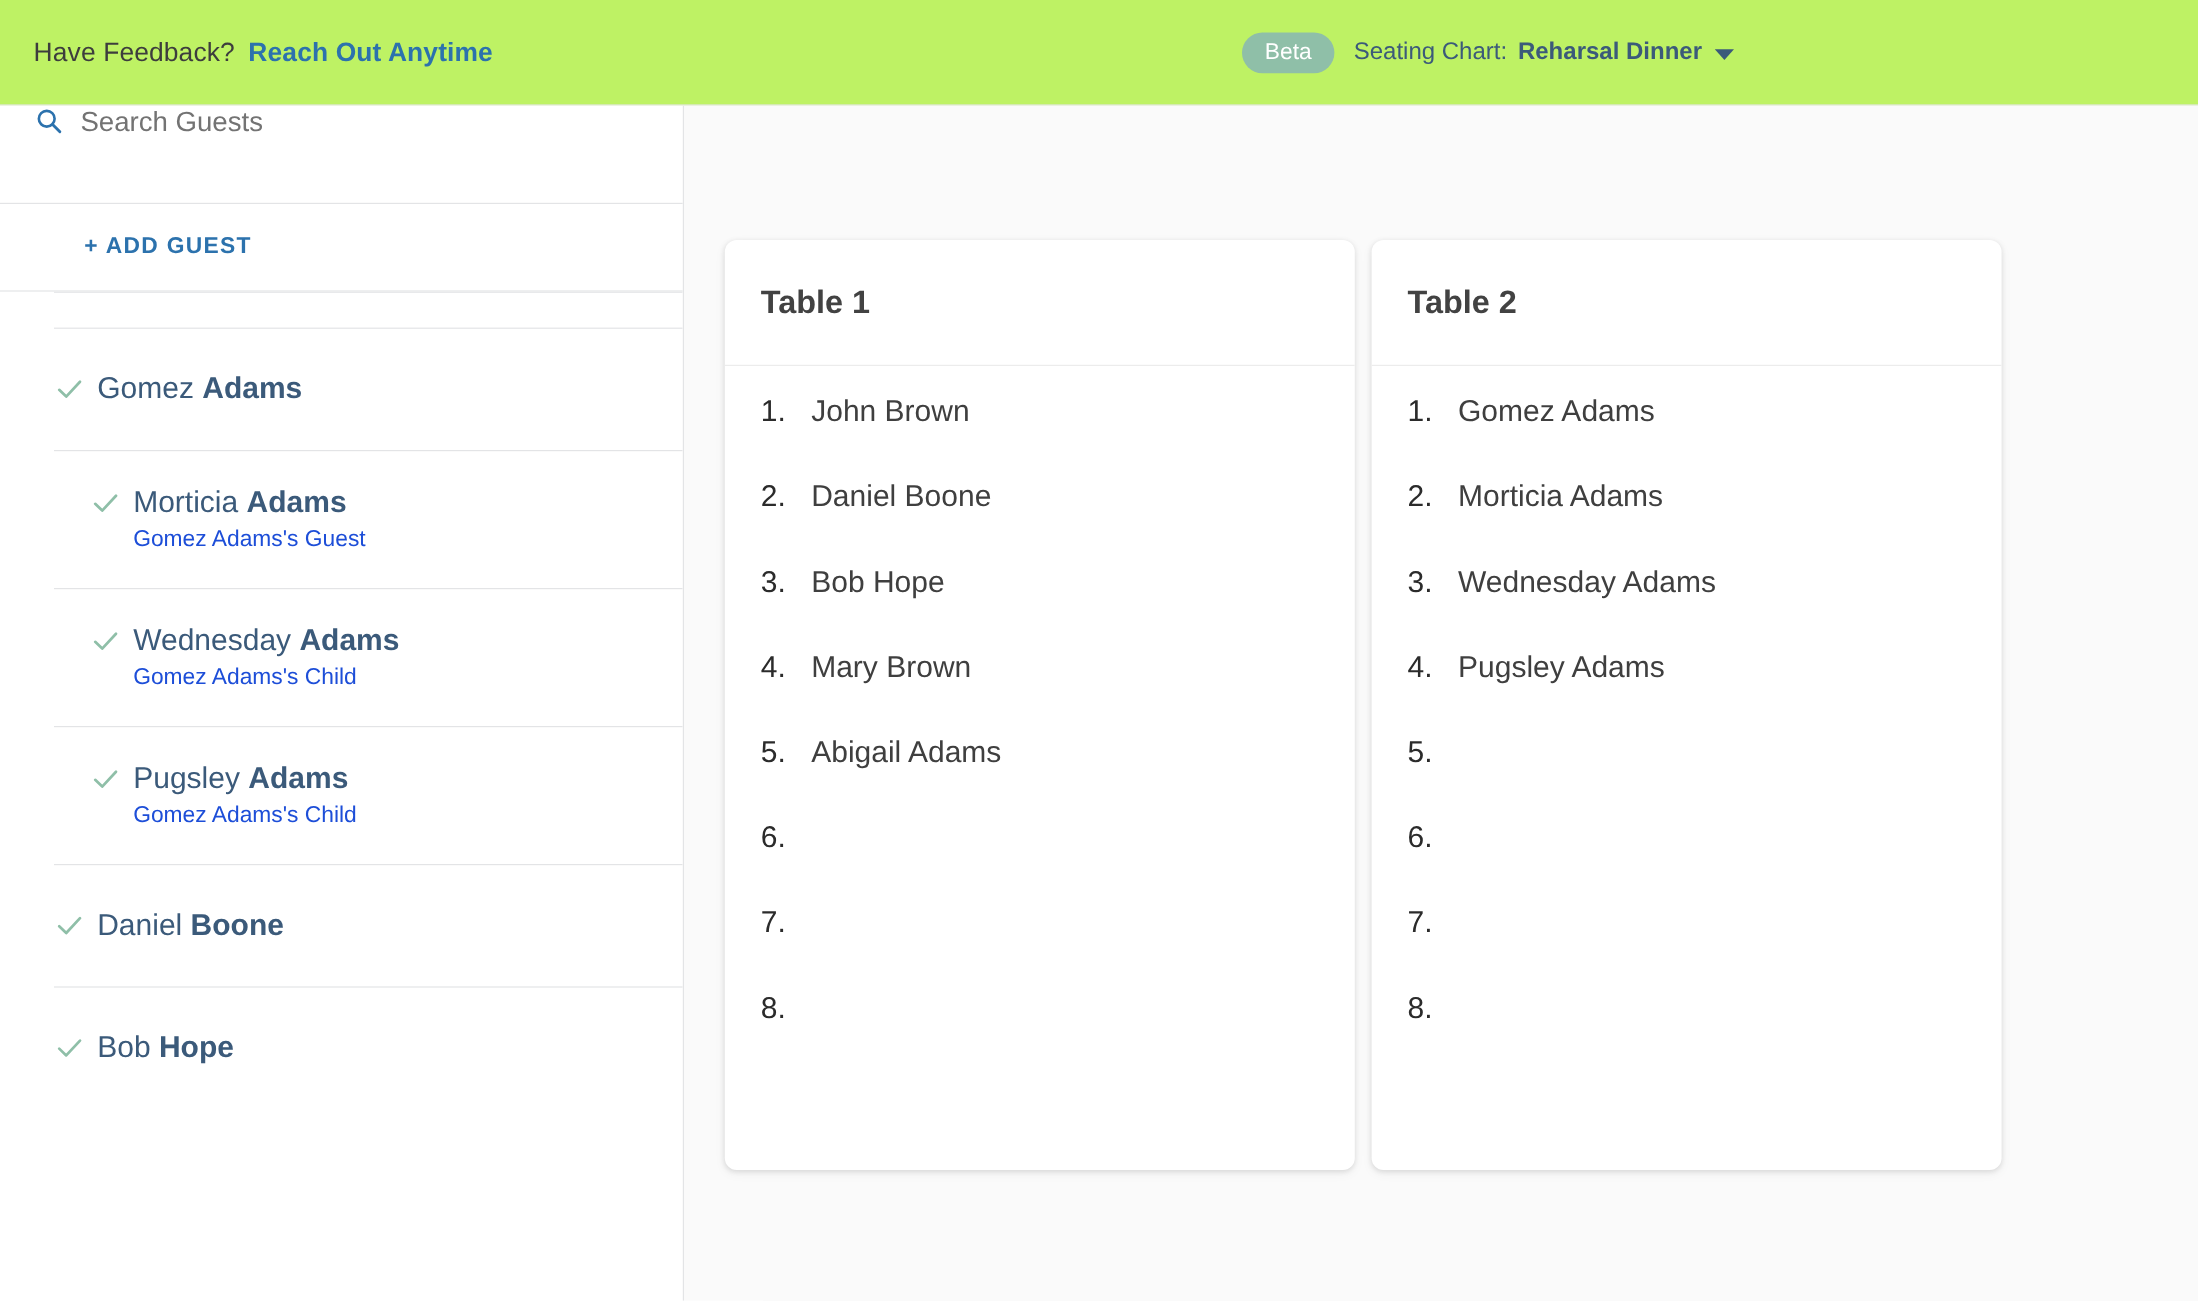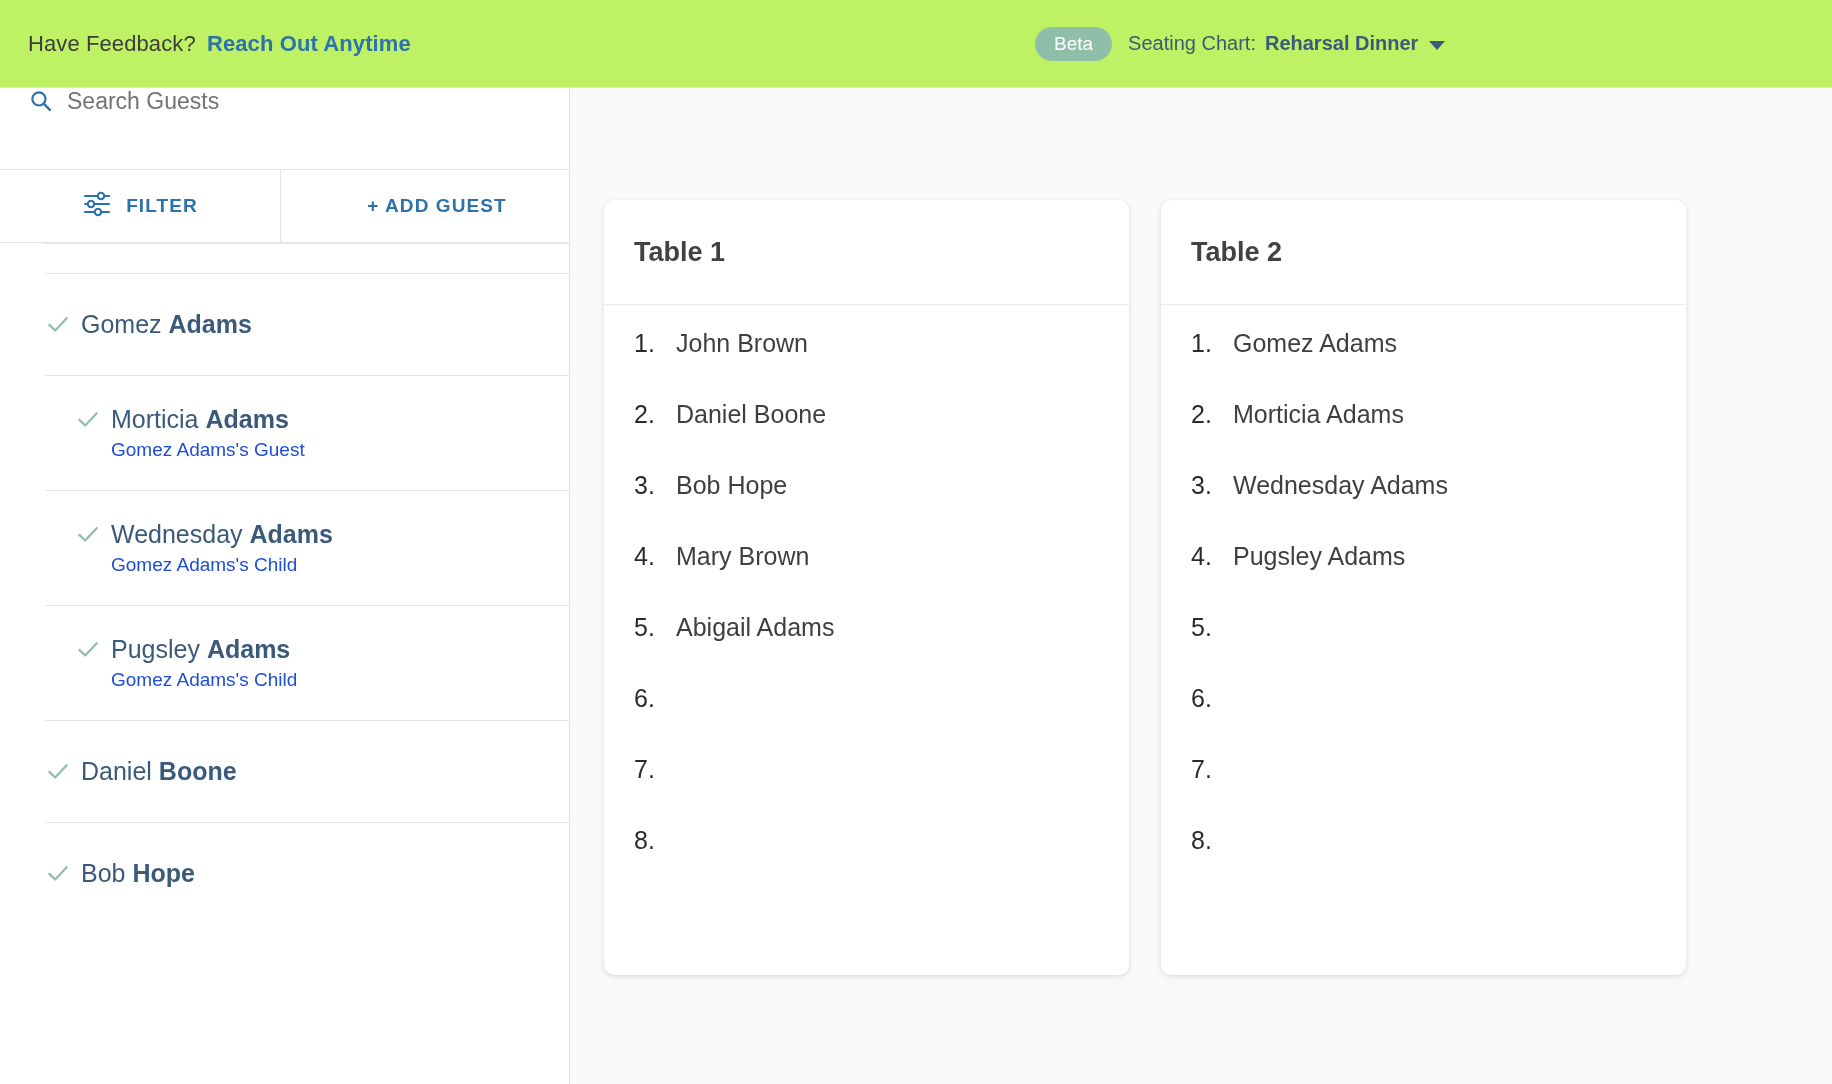--- a/index.html
+++ b/index.html
@@ -185,21 +185,21 @@
   
   .canvas {
     flex: 1 1 auto;
     background: #fafafa;
     position: relative;
     overflow: hidden;
     padding: 112px 0 0 34px;
   }
   .tables {
     display: flex;
-    gap: 32px;
+    gap: 14px;
   }
   .table-card {
     width: 525px;
     height: 775px;
     background: #ffffff;
     border-radius: 10px;
     box-shadow: 0 1px 4px rgba(0,0,0,0.10), 0 3px 10px rgba(0,0,0,0.045);
     display: flex;
     flex-direction: column;
     overflow: hidden;
@@ -264,33 +264,20 @@
         <svg width="25" height="25" viewBox="0 0 24 24" fill="none">
           <circle cx="10.5" cy="10.5" r="6.3" stroke="#2c72ad" stroke-width="2.1"></circle>
           <line x1="15.2" y1="15.2" x2="21" y2="21" stroke="#2c72ad" stroke-width="2.3" stroke-linecap="round"></line>
         </svg>
       </span>
       <input class="search-input" type="text" placeholder="Search Guests" style="">
     </div>
 
     <div class="tab-row">
       <div class="tab">
-        <span>
-          <svg width="30" height="26" viewBox="0 0 30 26" fill="none">
-            <line x1="3" y1="5" x2="27" y2="5" stroke="#2c72ad" stroke-width="2.2" stroke-linecap="round"></line>
-            <line x1="3" y1="13" x2="27" y2="13" stroke="#2c72ad" stroke-width="2.2" stroke-linecap="round"></line>
-            <line x1="3" y1="21" x2="27" y2="21" stroke="#2c72ad" stroke-width="2.2" stroke-linecap="round"></line>
-            <circle cx="19" cy="5" r="3.2" fill="#ffffff" stroke="#2c72ad" stroke-width="2.1"></circle>
-            <circle cx="9" cy="13" r="3.2" fill="#ffffff" stroke="#2c72ad" stroke-width="2.1"></circle>
-            <circle cx="16" cy="21" r="3.2" fill="#ffffff" stroke="#2c72ad" stroke-width="2.1"></circle>
-          </svg>
-        </span>
-        <span>FILTER</span>
-      </div>
-      <div class="tab">
         <span>+ ADD GUEST</span>
       </div>
     </div>
 
     <div class="guest-list">
       <div class="guest-row top"></div>
       <div id="guest-rows">
           <div class="guest-row lvl0">
             <div class="guest-main">
               <span class="check">

